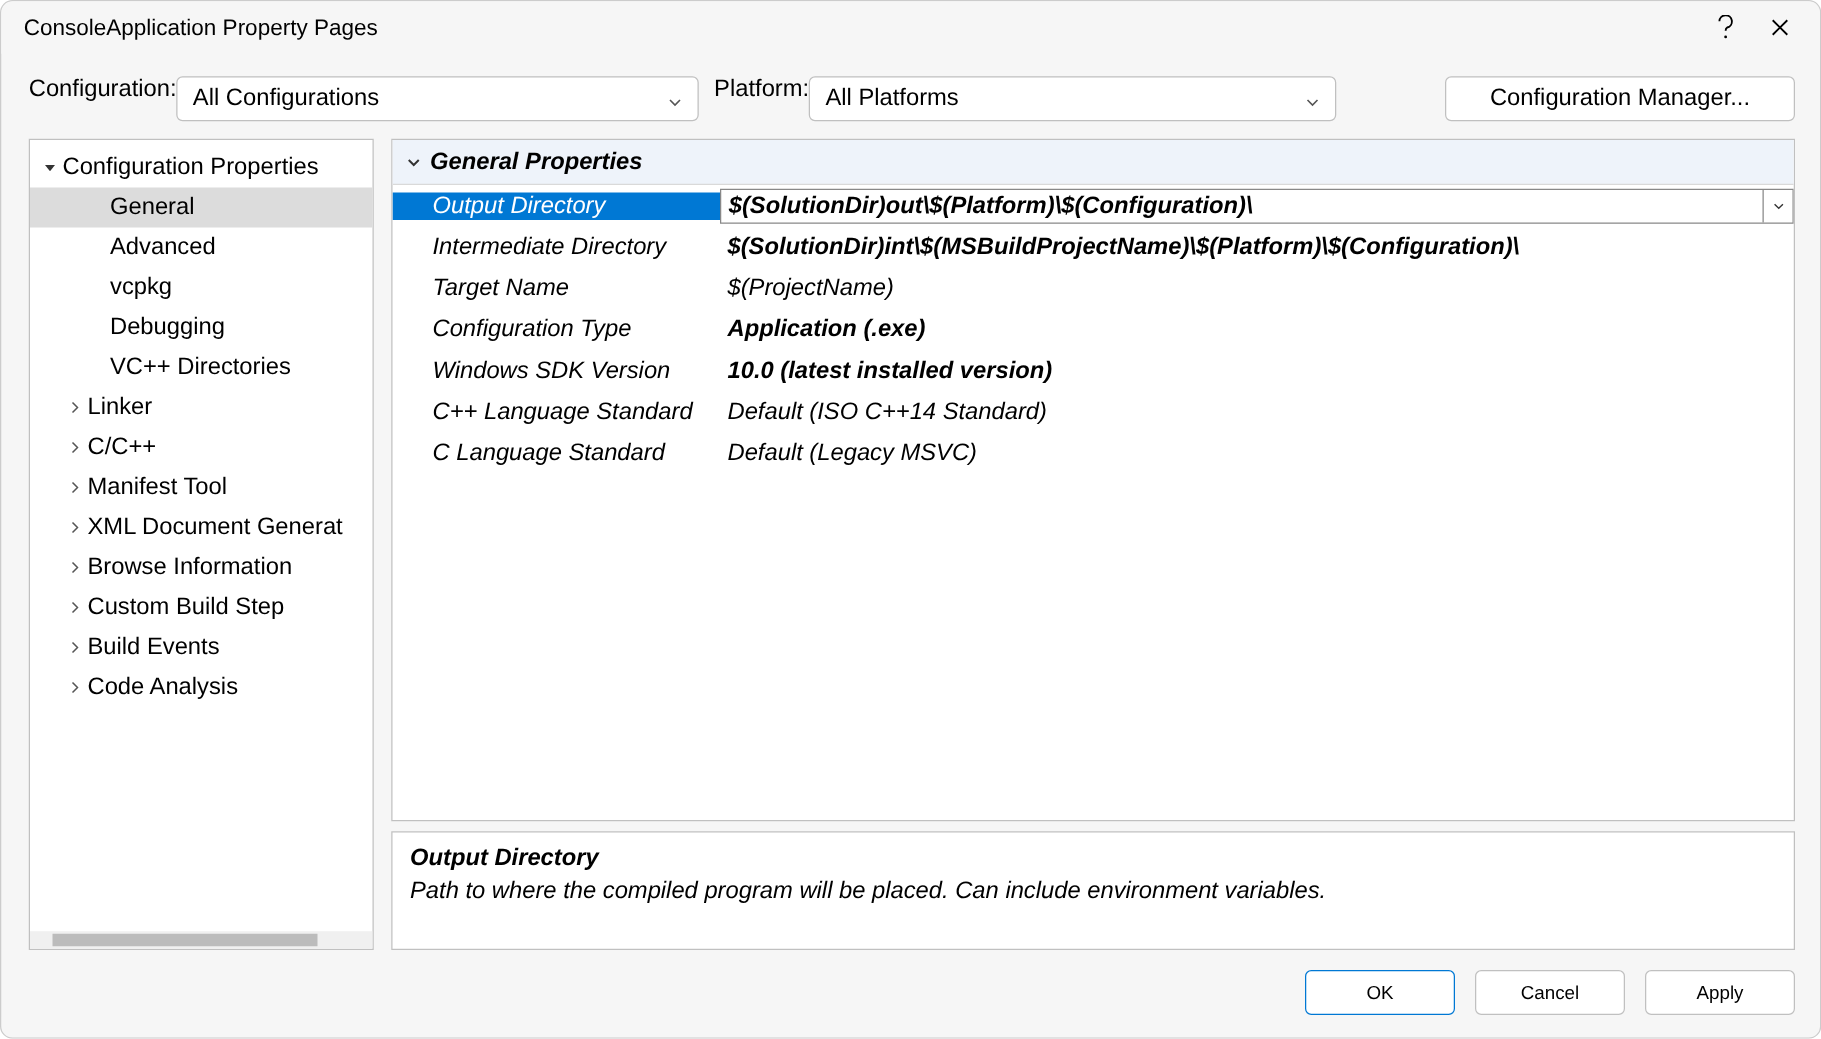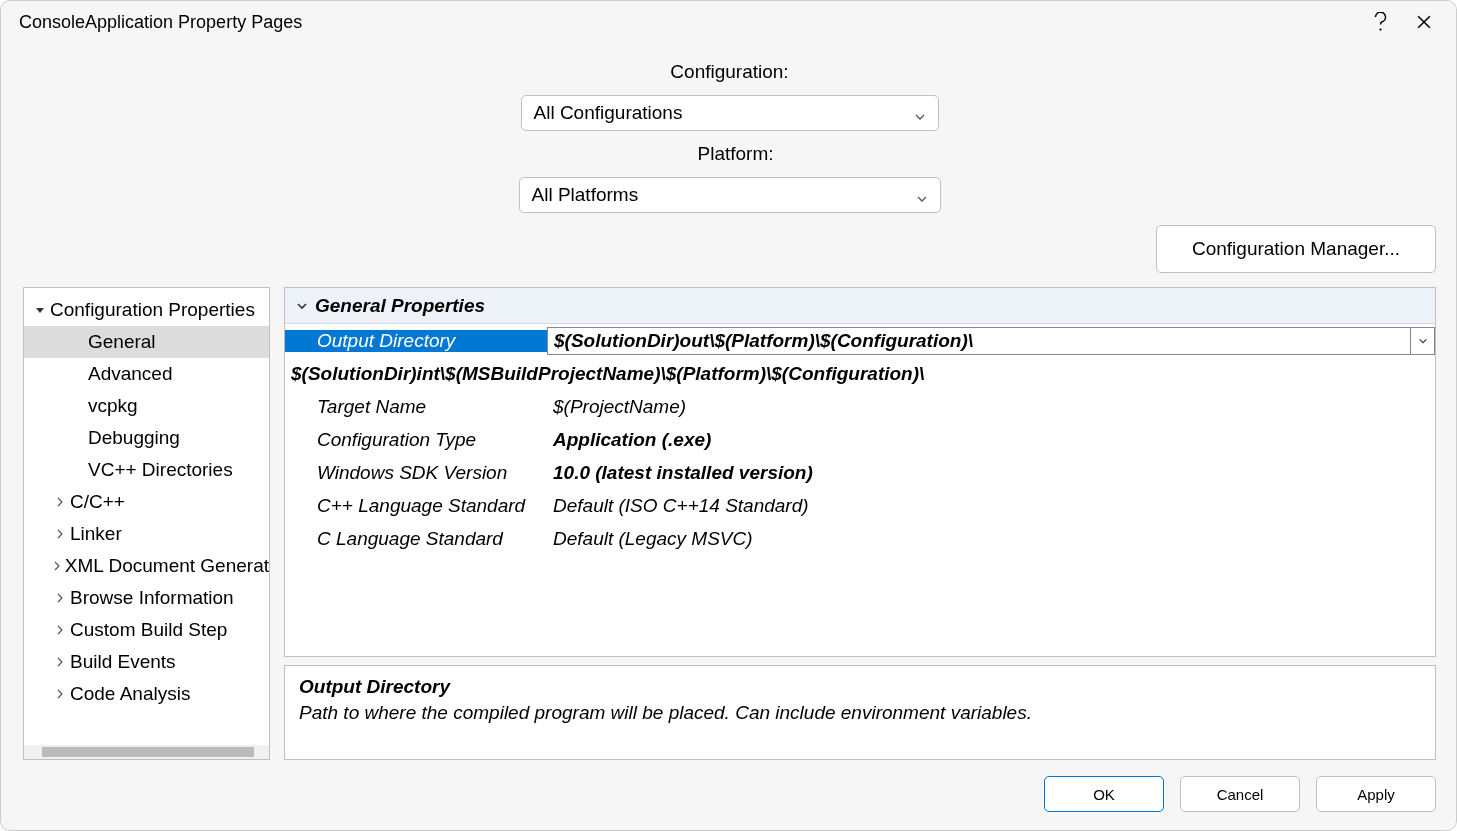--- a/index.html
+++ b/index.html
@@ -39,24 +39,23 @@
     width: 44px;
     height: 32px;
     display: flex;
     align-items: center;
     justify-content: center;
     color: #000;
   }
   .titlebar .tb-btn svg { display:block; }
   .config-row {
     display: flex;
-    align-items: center;
-    gap: 12px;
+    align-items: flex-start;
+    gap: 0;
     padding: 18px 20px 14px 22px;
-    flex-direction: column;
   }
   .config-row label {
     font-size: 19px;
   }
   .dropdown {
     display: flex;
     align-items: center;
     justify-content: space-between;
     background: #fff;
     border: 1px solid #c0c0c0;
@@ -65,36 +64,36 @@
     padding: 0 10px 0 12px;
     font-size: 19px;
   }
   .dropdown .chev {
     width: 14px; height: 14px;
   }
   .cfg-dd { width: 418px; }
   .plat-dd { width: 422px; }
   .cfg-mgr-btn {
     margin-left: auto;
-    height: 48px;
+    height: 36px;
     width: 280px;
     background: #fff;
     border: 1px solid #c0c0c0;
     border-radius: 5px;
     font-size: 19px;
     display:flex; align-items:center; justify-content:center;
   }
   .body-row {
     flex: 1;
     display: flex;
     gap: 14px;
     padding: 0 20px 0 22px;
   }
   .tree-pane {
-    width: 247px;
+    width: 276px;
     background: #fff;
     border: 1px solid #c0c0c0;
     overflow: hidden;
     position: relative;
   }
   .tree-inner {
     padding: 6px 0 0 0;
     white-space: nowrap;
   }
   .tree-item {
@@ -296,29 +295,37 @@
             <div class="tree-item depth1" style="padding-left: 46px;">
               <span class="tog"></span>
               <span>VC++ Directories</span>
             </div>
             <div class="tree-item depth1">
               <span class="tog">
                 <svg width="8" height="10" viewBox="0 0 8 10">
                   <path d="M2 1 L6 5 L2 9" stroke="#555" stroke-width="1.2" fill="none"></path>
                 </svg>
               </span>
+              <span>Linker</span>
+            </div>
+            <div class="tree-item depth1">
+              <span class="tog">
+                <svg width="8" height="10" viewBox="0 0 8 10">
+                  <path d="M2 1 L6 5 L2 9" stroke="#555" stroke-width="1.2" fill="none"></path>
+                </svg>
+              </span>
               <span>C/C++</span>
             </div>
             <div class="tree-item depth1">
               <span class="tog">
                 <svg width="8" height="10" viewBox="0 0 8 10">
                   <path d="M2 1 L6 5 L2 9" stroke="#555" stroke-width="1.2" fill="none"></path>
                 </svg>
               </span>
-              <span>Linker</span>
+              <span>Manifest Tool</span>
             </div>
             <div class="tree-item depth1">
               <span class="tog">
                 <svg width="8" height="10" viewBox="0 0 8 10">
                   <path d="M2 1 L6 5 L2 9" stroke="#555" stroke-width="1.2" fill="none"></path>
                 </svg>
               </span>
               <span>XML Document Generat</span>
             </div>
             <div class="tree-item depth1">
@@ -376,20 +383,21 @@
               <div class="cell-value-wrap">
                 <div class="cell-value bold">$(SolutionDir)out\$(Platform)\$(Configuration)\</div>
                 <div class="dd-btn">
                   <svg width="10" height="10" viewBox="0 0 12 12">
                     <path d="M2 4 L6 8 L10 4" stroke="#333" stroke-width="1.3" fill="none"></path>
                   </svg>
                 </div>
               </div>
             </div>
             <div class="grid-row">
+              <div class="cell-label">Intermediate Directory</div>
               <div class="cell-value bold">$(SolutionDir)int\$(MSBuildProjectName)\$(Platform)\$(Configuration)\</div>
             </div>
             <div class="grid-row">
               <div class="cell-label">Target Name</div>
               <div class="cell-value">$(ProjectName)</div>
             </div>
             <div class="grid-row">
               <div class="cell-label">Configuration Type</div>
               <div class="cell-value bold">Application (.exe)</div>
             </div>

